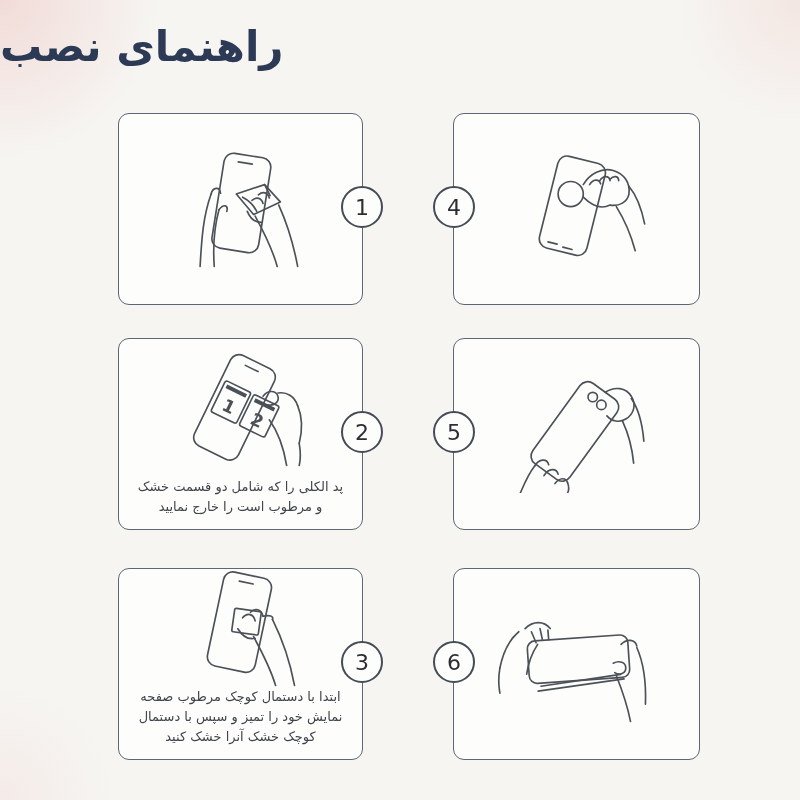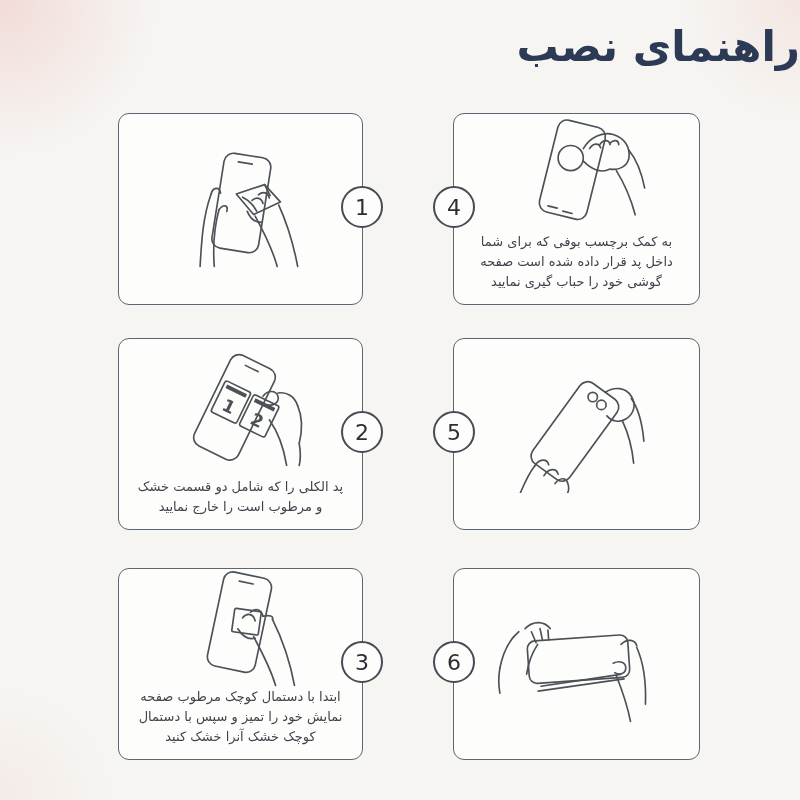--- a/index.html
+++ b/index.html
@@ -12,21 +12,21 @@
   .page{
     position:relative;width:800px;height:800px;
     background:
       radial-gradient(circle at 0% 0%, rgba(231,152,148,.28), rgba(231,152,148,0) 14%),
       radial-gradient(circle at 100% 0%, rgba(233,170,160,.20), rgba(233,170,160,0) 11%),
       radial-gradient(circle at 0% 100%, rgba(231,160,150,.12), rgba(231,160,150,0) 10%),
       #f6f5f2;
   }
   .title{
     position:absolute;top:22px;left:0;right:0;
-    margin:0;text-align:right;
+    margin:0;text-align:left;
     font-size:42px;font-weight:600;
     color:#2c3a55;
     direction:rtl;
   }
   .card{
     position:absolute;
     background:#fdfdfc;
     border:1.6px solid #5b6775;
     border-radius:11px;
     box-sizing:border-box;
@@ -170,23 +170,20 @@
         </g>
         <circle cx="102" cy="56" r="16"></circle>
         <path d="M118 44 C126 30 142 22 156 26 C170 30 178 42 176 56 C174 66 164 72 152 70 C140 76 128 70 118 60"></path>
         <path d="M126 44 C130 37 138 36 140 43"></path>
         <path d="M139 39 C143 32 151 32 152 39"></path>
         <path d="M152 37 C157 32 163 33 163 39"></path>
         <path d="M176 46 C186 58 192 74 196 94"></path>
         <path d="M160 72 C170 88 178 106 184 128"></path>
       </svg>
     </div>
-    <p class="caption">به کمک برچسب بوفی که برای شما
-داخل پد قرار داده شده است صفحه
-گوشی خود را حباب گیری نمایید</p>
   </section>
 
   <section class="card pos-5">
     <div class="badge badge-left">
       <span>5</span>
     </div>
     <div class="art">
       <svg class="ill" width="214" height="118" viewBox="0 0 220 150">
         <g transform="rotate(36 105 75)">
           <rect x="76" y="8" width="58" height="126" rx="12"></rect>

